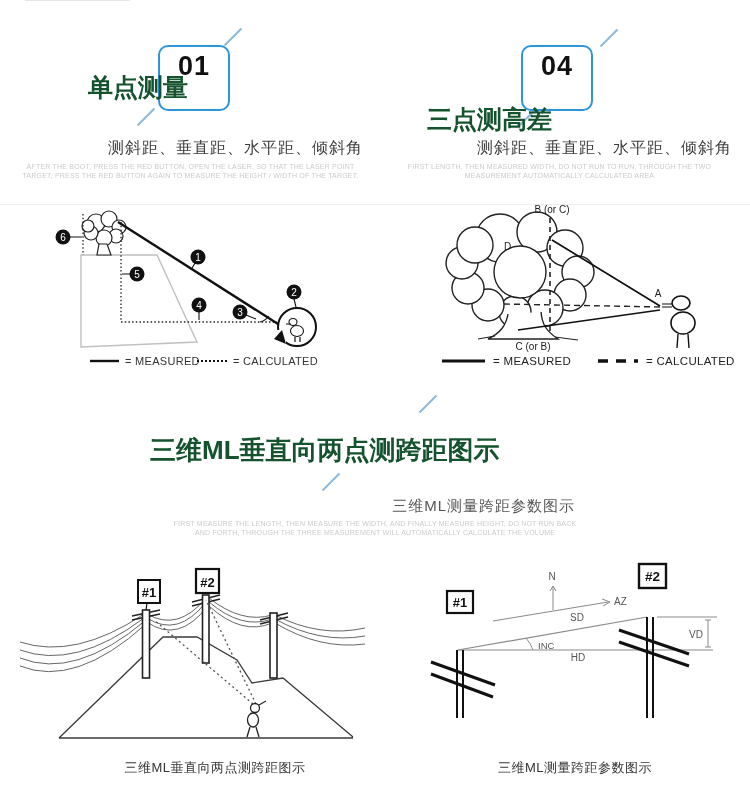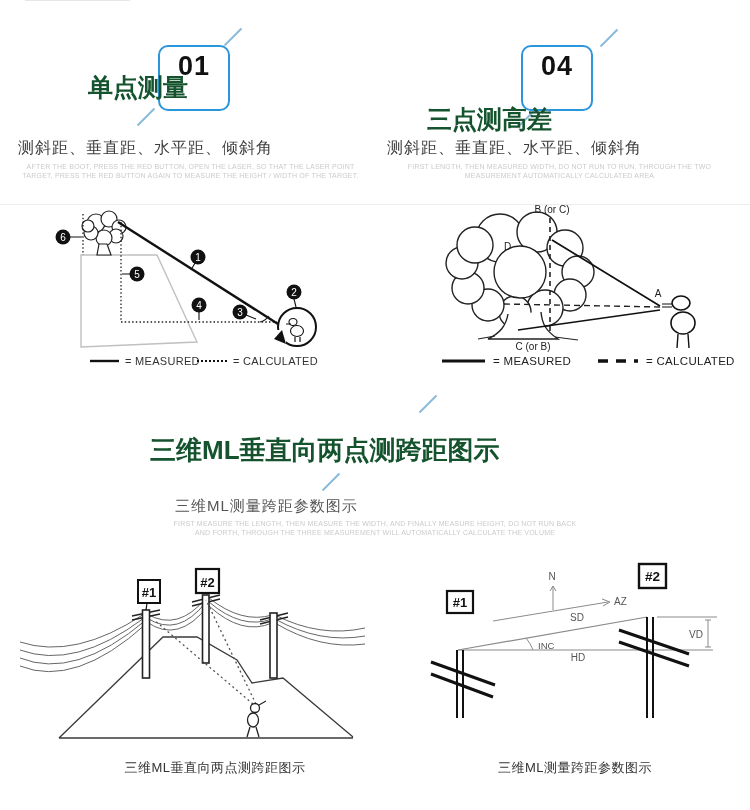--- a/index.html
+++ b/index.html
@@ -5,21 +5,21 @@
   html,body{margin:0;padding:0;background:#fff;}
   .page{position:relative;width:750px;height:810px;background:#fff;overflow:hidden;
         font-family:"Liberation Sans","DejaVu Sans",sans-serif;color:#222;}
   .abs{position:absolute;}
   
   .numbox{position:absolute;border:2px solid #2b96de;border-radius:10px;background:transparent;
           text-align:center;}
   .numbox .num{font-size:27px;font-weight:700;color:#111;letter-spacing:1px;line-height:1;margin-top:6px;}
   .sec-title{position:absolute;text-align:left;font-weight:700;color:#14532d;line-height:1.1;}
   .slash{position:absolute;width:24px;height:0;border-top:2px solid #8ab9dc;transform:rotate(-45deg);}
-  .subtitle{position:absolute;text-align:left;font-size:16px;color:#3c3c3c;letter-spacing:1px;}
+  .subtitle{position:absolute;text-align:right;font-size:16px;color:#3c3c3c;letter-spacing:1px;}
   .desc{position:absolute;text-align:center;font-size:7px;line-height:9px;color:#cbcbcb;letter-spacing:.2px;}
   .caption{position:absolute;text-align:center;font-size:13px;color:#333;letter-spacing:.5px;}
   .hr{position:absolute;height:1px;background:#ededed;}
   svg text{font-family:"Liberation Sans","DejaVu Sans",sans-serif;}
 </style>
 </head>
 <body>
 
 <div class="page">
 

